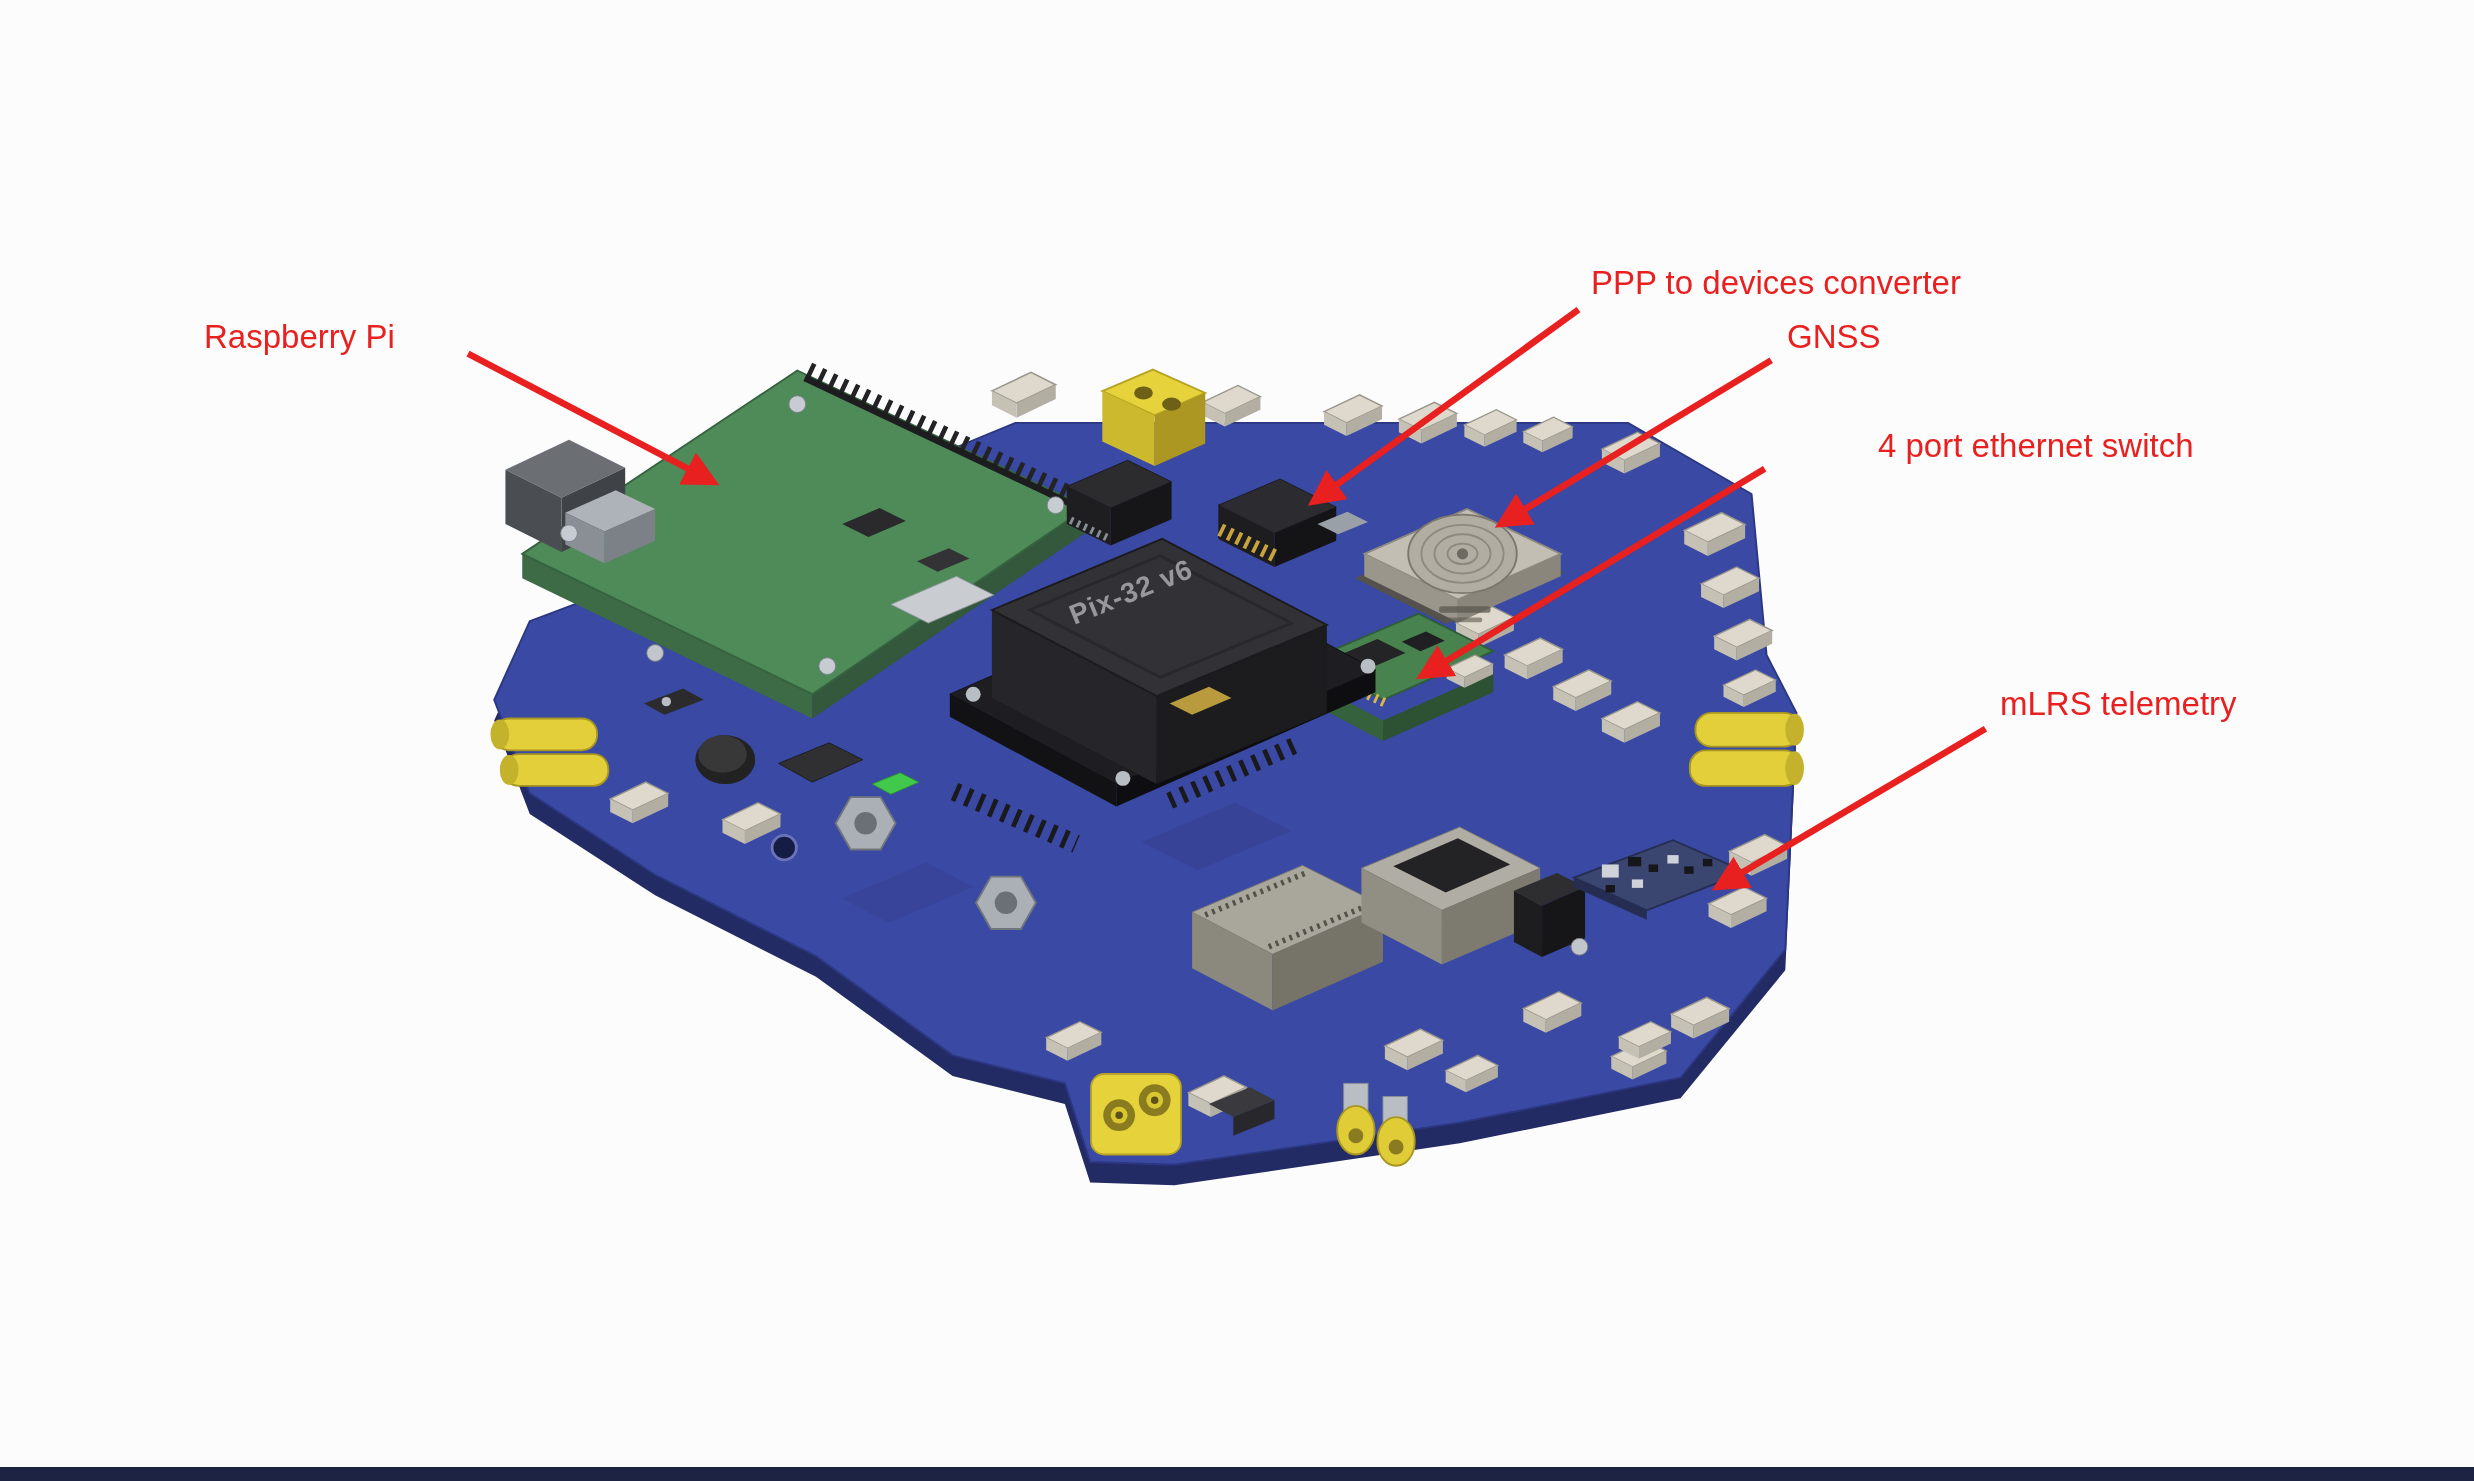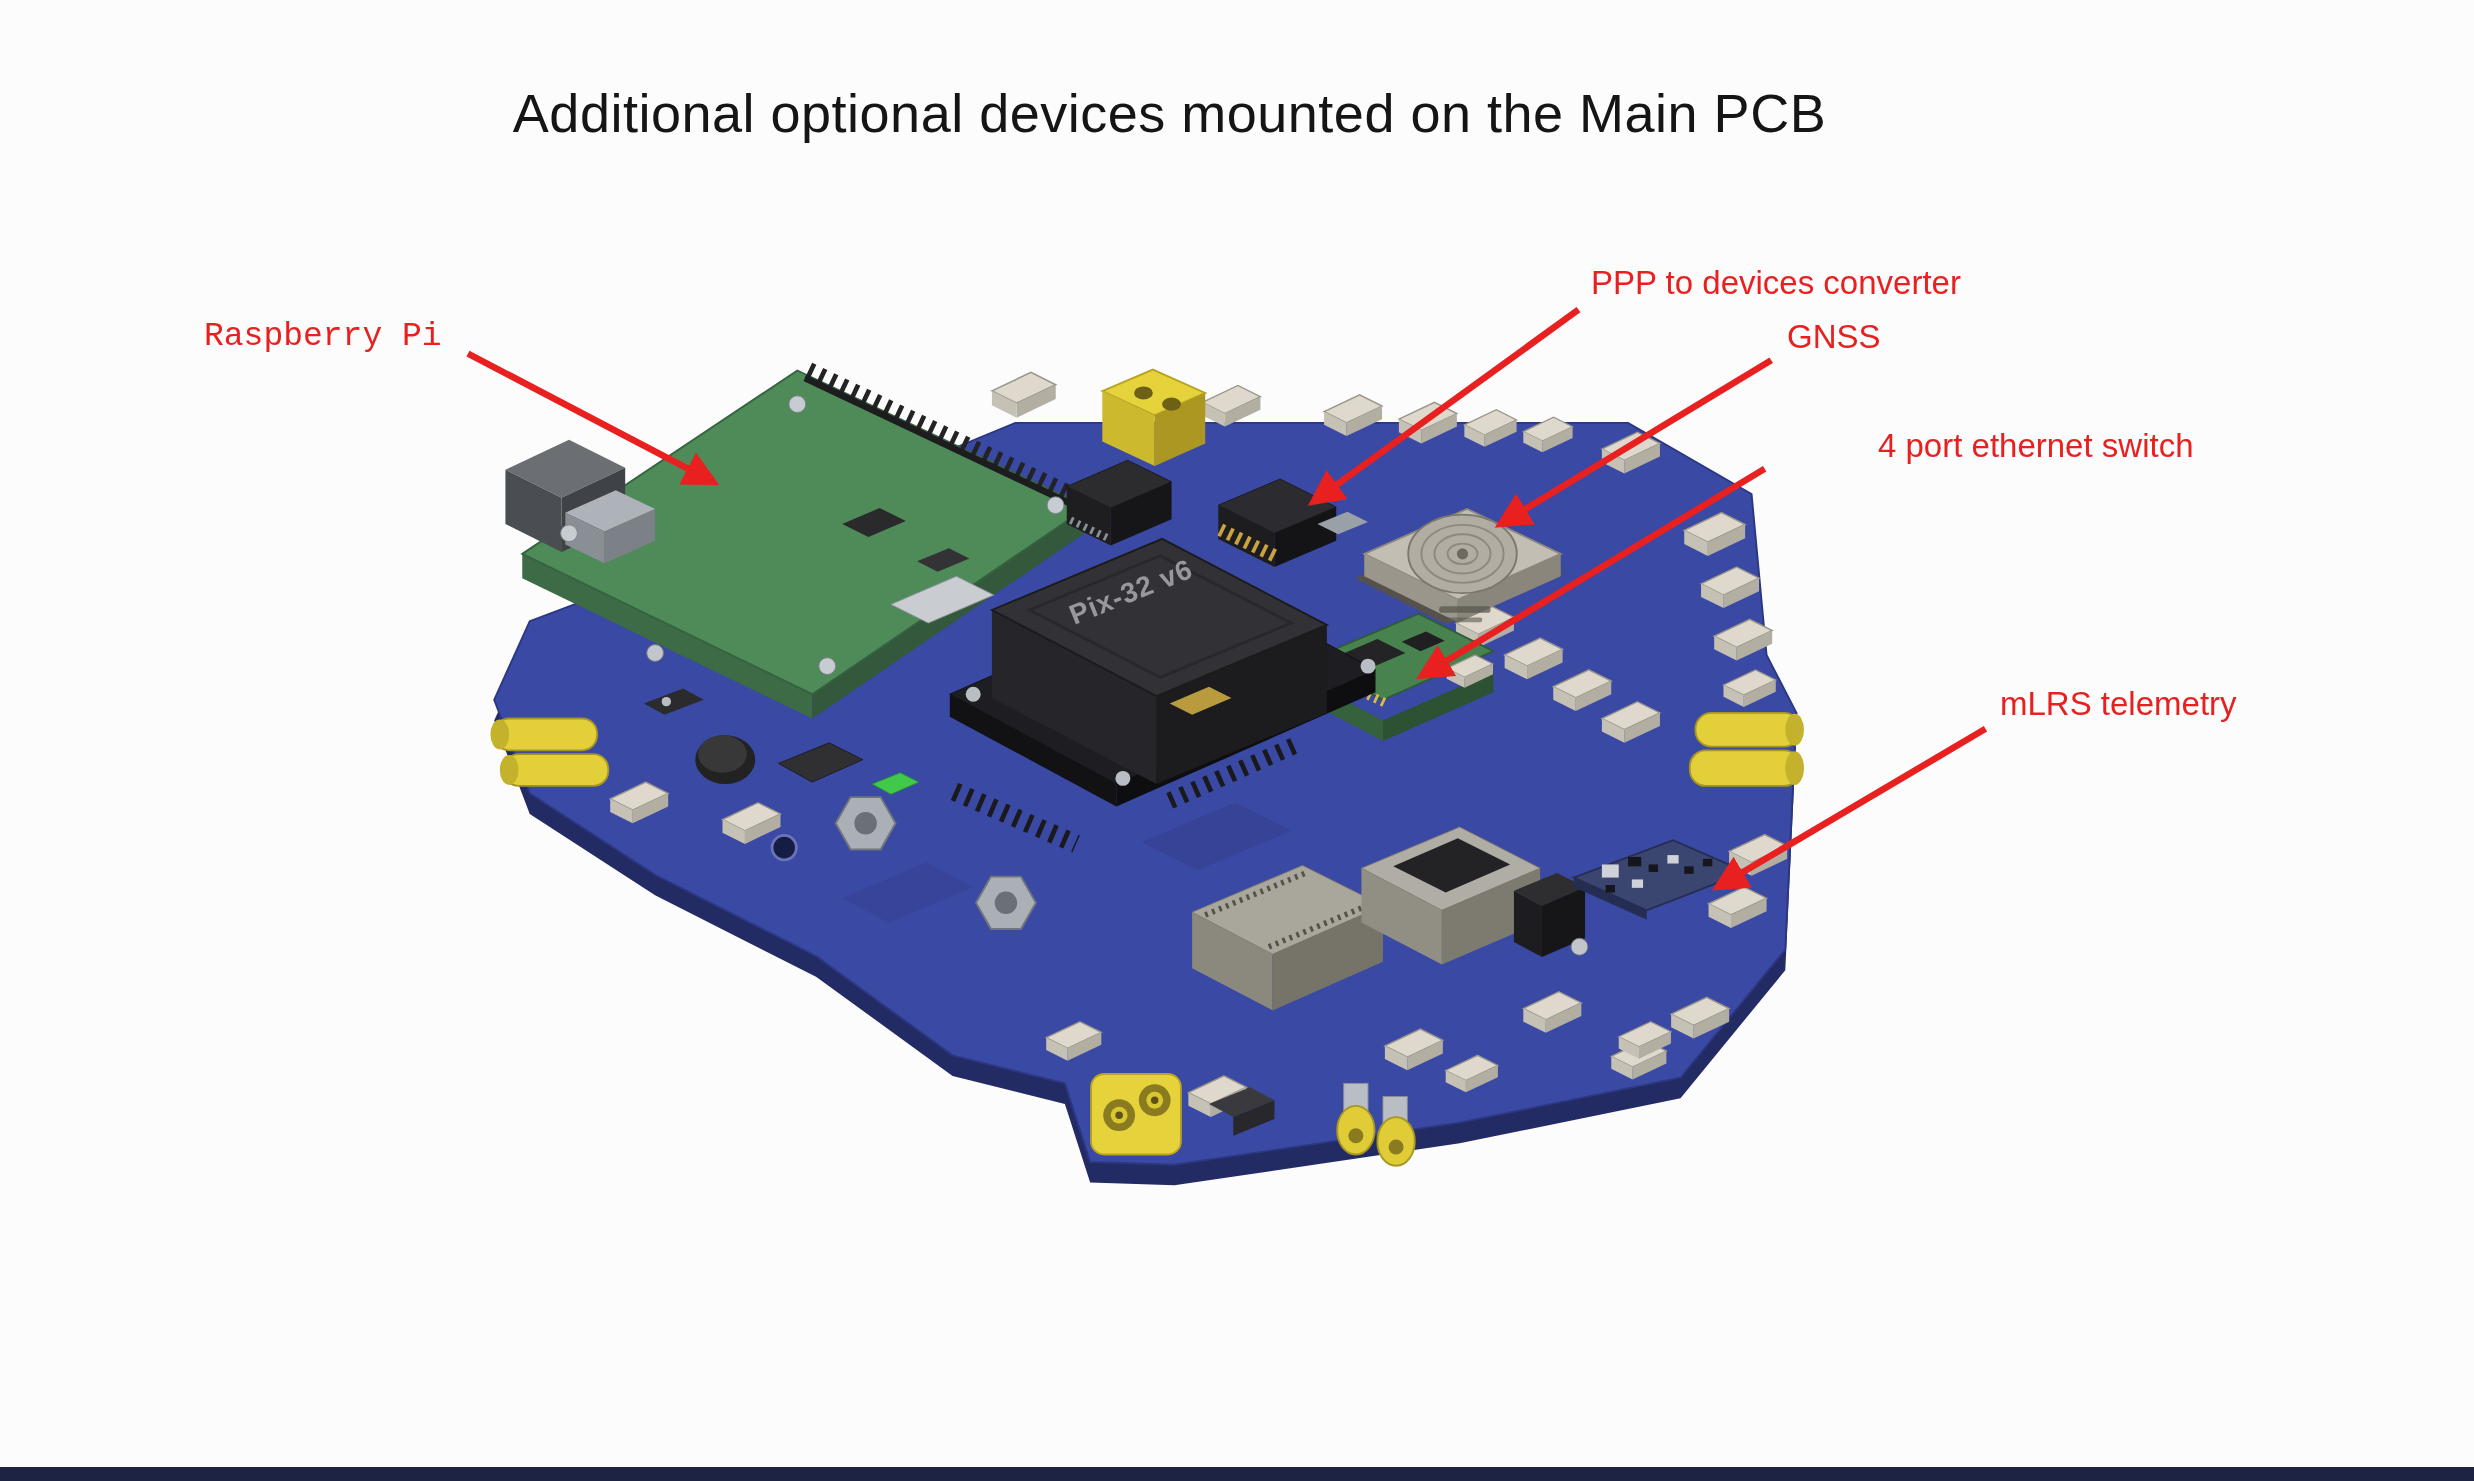--- a/index.html
+++ b/index.html
@@ -265,23 +265,22 @@
 
     <g stroke="#e8201f" stroke-width="7">
       <line x1="500" y1="378" x2="762" y2="515" marker-end="url(#ah)"></line>
       <line x1="1687" y1="331" x2="1404" y2="536" marker-end="url(#ah)"></line>
       <line x1="1893" y1="385" x2="1604" y2="560" marker-end="url(#ah)"></line>
       <line x1="1886" y1="501" x2="1520" y2="722" marker-end="url(#ah)"></line>
       <line x1="2122" y1="779" x2="1836" y2="948" marker-end="url(#ah)"></line>
     </g>
   </svg>
 
-  <div class="page-title">Additional optional devices mounted on the Main PCB</div>
-
-  <div class="ann" style="left:204px;top:318px;font-family:Liberation Mono, monospace;">Raspberry Pi</div>
+
+  <div class="ann" style="left:204px;top:318px;">Raspberry Pi</div>
   <div class="ann" style="left:1591px;top:264px;">PPP to devices converter</div>
   <div class="ann" style="left:1787px;top:318px;">GNSS</div>
   <div class="ann" style="left:1878px;top:427px;">4 port ethernet switch</div>
   <div class="ann" style="left:2000px;top:685px;text-align:center;">mLRS telemetry</div>
 
   <div class="bottom-bar"></div>
 </div>
 
 
 </body></html>

